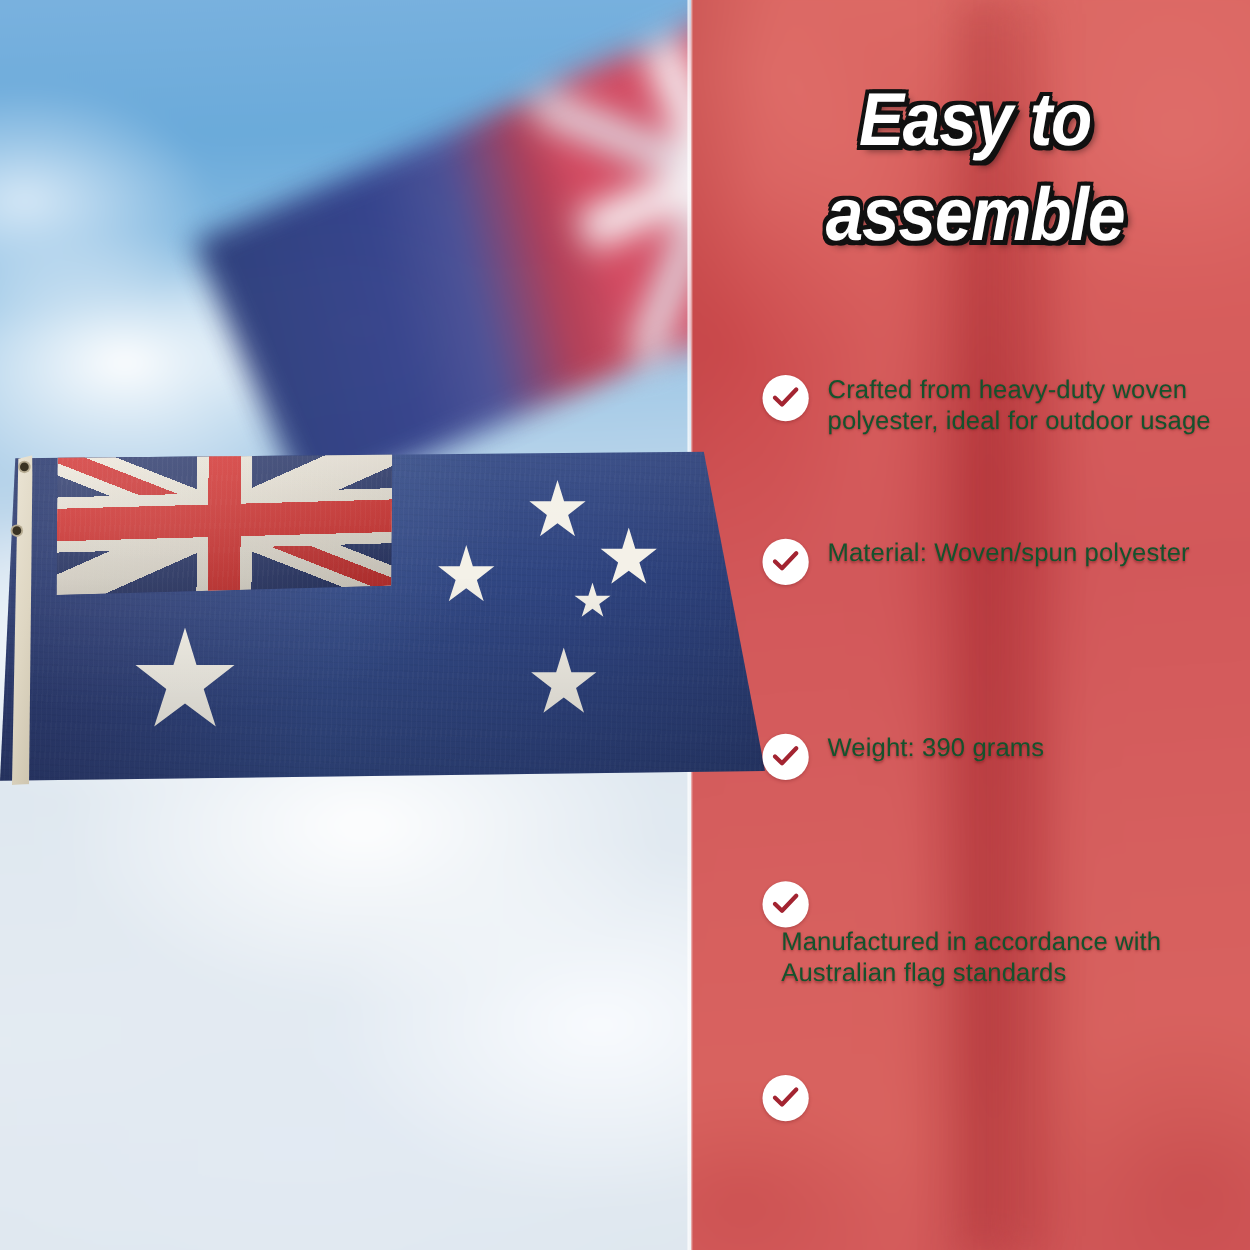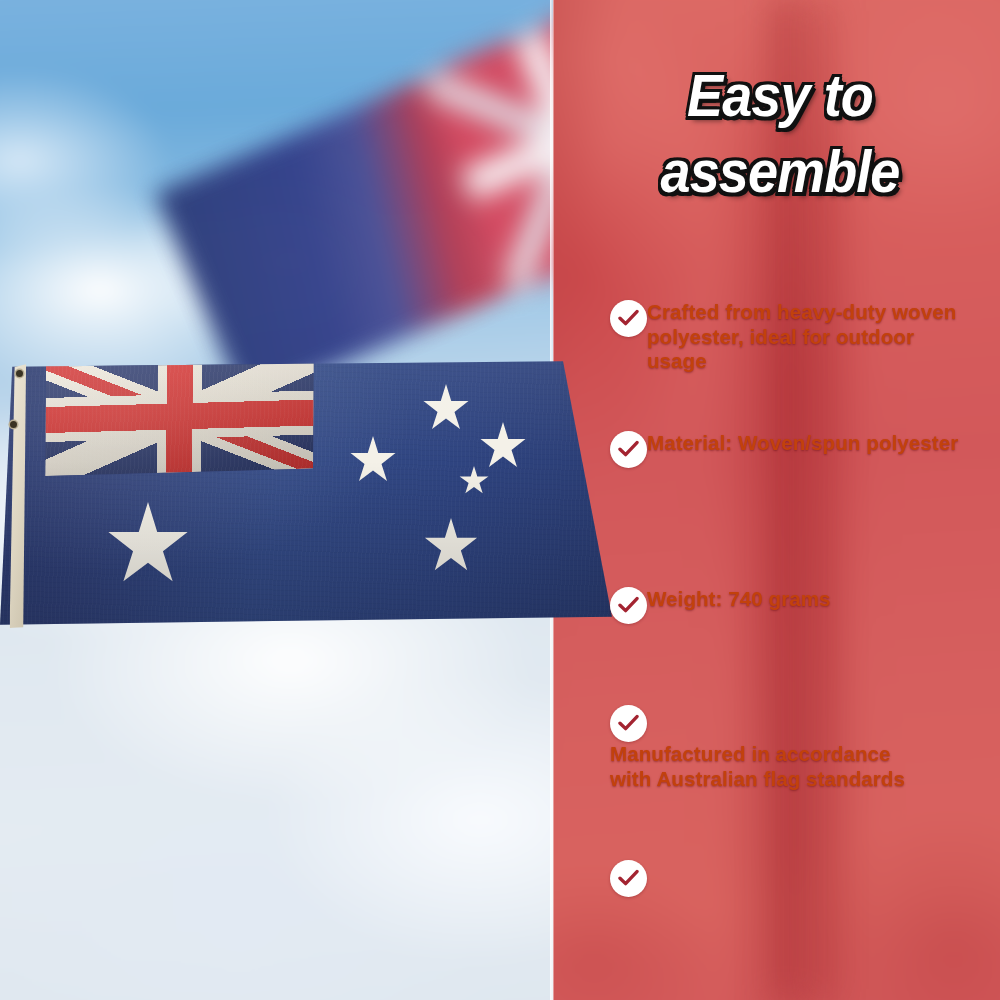--- a/index.html
+++ b/index.html
@@ -119,21 +119,21 @@
       -3px -3px 0 #111, 3px -3px 0 #111, -3px 3px 0 #111, 3px 3px 0 #111,
       -3px 4px 0 #111, 4px 4px 0 #111, 5px 5px 6px rgba(0,0,0,.45);}
   .headline .l{display:block;}
 
   
   .bullets{position:absolute;left:610px;top:300px;width:380px;}
   .bullet{position:absolute;display:flex;align-items:flex-start;}
   .check-ic{flex:0 0 auto;width:37px;height:37px;border-radius:50%;background:#ffffff;
     position:relative;box-shadow:0 1px 3px rgba(90,10,15,.30);}
   .check-ic svg{position:absolute;left:8px;top:9px;}
-  .btext{margin-left:0;color:#c2410c;font-weight:700;font-size:20.5px;line-height:24.5px;
+  .btext{margin-left:15px;color:#14532d;font-weight:400;font-size:20.5px;line-height:24.5px;
     letter-spacing:.1px;text-shadow:0 1px 2px rgba(110,20,25,.55);width:318px;}
 </style>
 </head>
 <body>
 
 <div id="page">
 
   <div class="sky">
     <div class="sky-inner"></div>
     <div class="sky-flag">
@@ -202,21 +202,21 @@
       </span>
       <span class="btext">Material: Woven/spun polyester</span>
     </div>
 
     <div class="bullet" style="top:287px;">
       <span class="check-ic">
         <svg width="21" height="19" viewBox="0 0 21 19" aria-hidden="true">
           <path d="M2 9.2 L7.6 14.6 L19 2.6" fill="none" stroke="#a32431" stroke-width="3.4" stroke-linecap="round" stroke-linejoin="round"></path>
         </svg>
       </span>
-      <span class="btext">Weight: 740 grams</span>
+      <span class="btext">Weight: 390 grams</span>
     </div>
 
     <div class="bullet" style="top:405px;flex-direction:column;">
       <span class="check-ic">
         <svg width="21" height="19" viewBox="0 0 21 19" aria-hidden="true">
           <path d="M2 9.2 L7.6 14.6 L19 2.6" fill="none" stroke="#a32431" stroke-width="3.4" stroke-linecap="round" stroke-linejoin="round"></path>
         </svg>
       </span>
       <span class="btext">Manufactured in accordance with Australian flag standards</span>
     </div>

